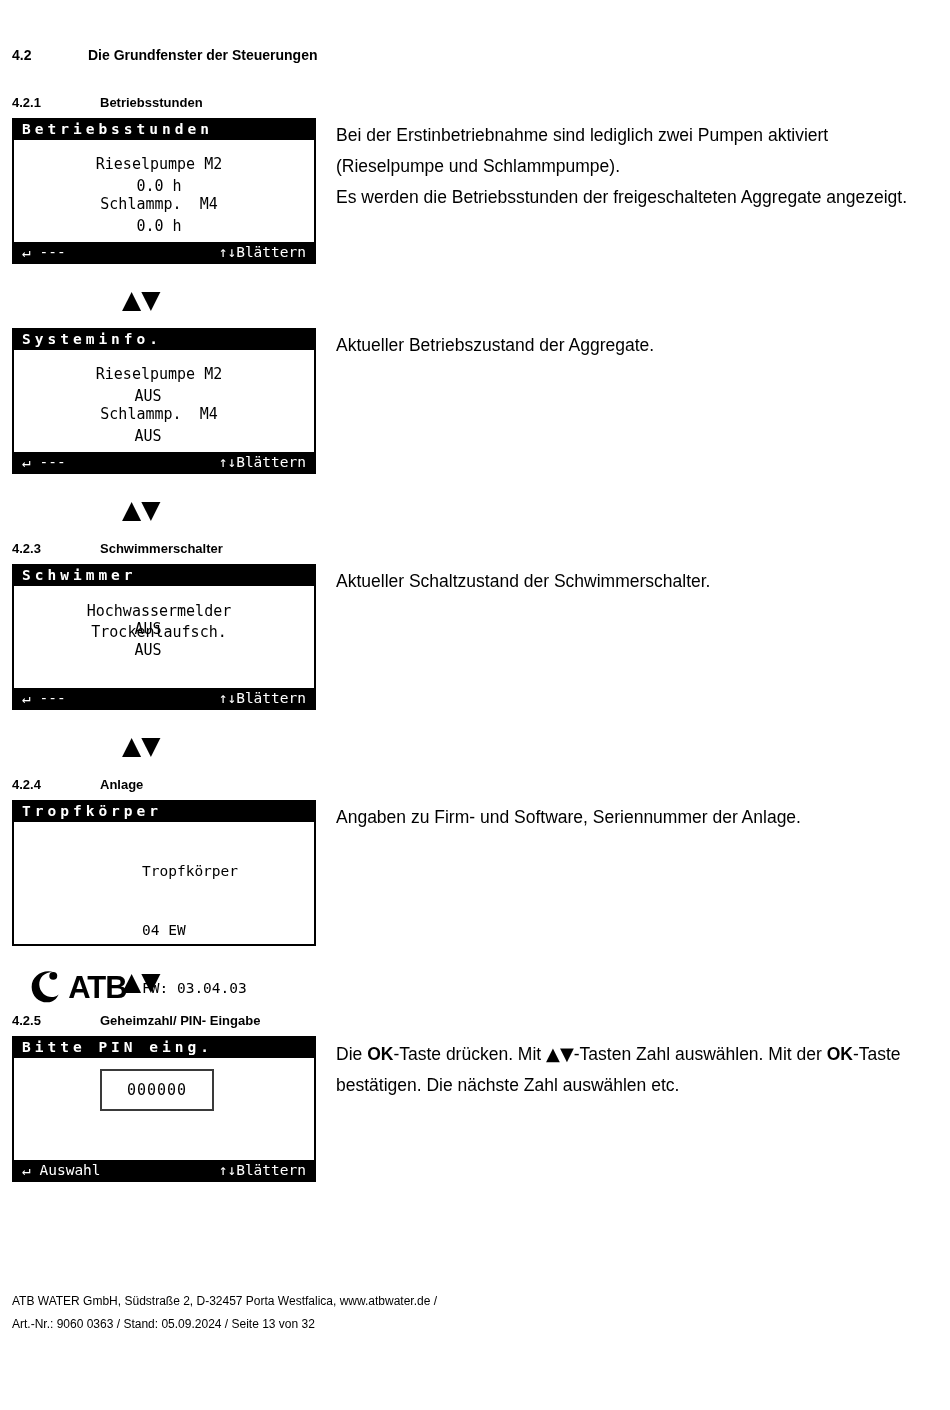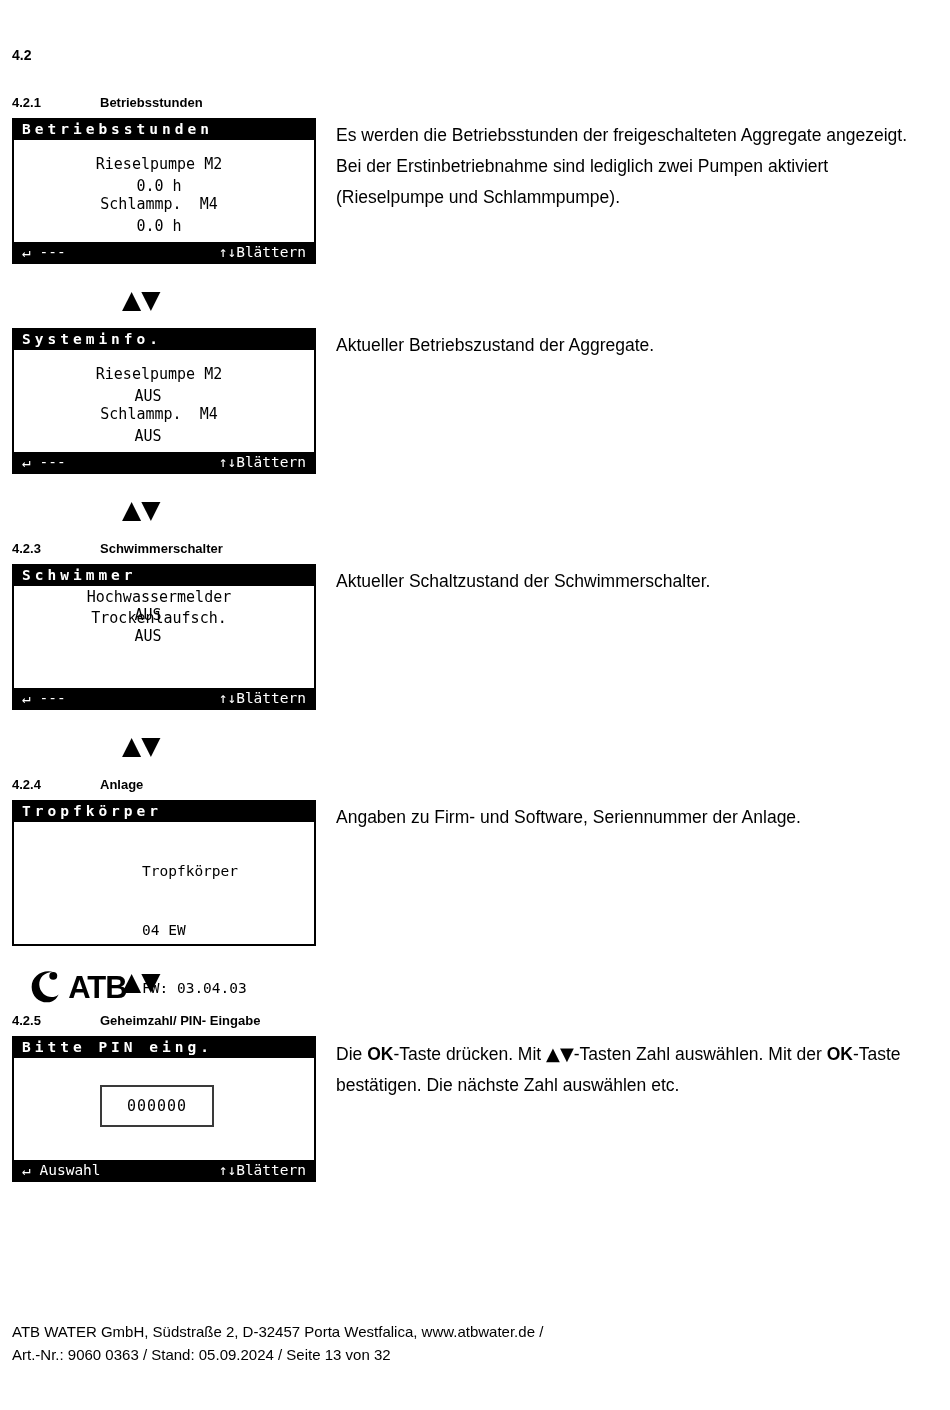--- a/index.html
+++ b/index.html
@@ -35,56 +35,57 @@
     background: #000; color: #fff; font-size: 14.5px;
     height: 20px; line-height: 19px; padding: 0 8px; flex: none;
     display: flex; justify-content: space-between; align-items: center;
     white-space: pre;
   }
   .lcd-body { flex: 1; font-size: 15px; }
   .lcd-row { display: flex; justify-content: space-between; padding: 0 22px 0 12px; flex-direction: column; }
   .pre { white-space: pre; }
   .body-spaced { padding-top: 15px; }
   .body-spaced .lcd-row { height: 40px; align-items: center; }
-  .body-tight { padding-top: 2px; }
+  .body-tight { padding-top: 16px; }
   .body-tight .lcd-row { height: 21px; align-items: center; }
   .val-pad { padding-right: 22px; }
 
   .version-body { display: flex; }
   .atb-logo { width: 128px; flex: none; display: flex; align-items: center; justify-content: center; gap: 9px; }
   .atb-text { font-family: "Liberation Sans", sans-serif; font-weight: 700; font-size: 31px; letter-spacing: -1px; }
   .version-lines { font-size: 14.5px; line-height: 19.5px; padding-top: 1px; white-space: pre; }
 
   .pin-box {
     width: 110px; height: 38px; border: 2px solid #3a3a3a;
-    margin: 27px 0 0 86px;
+    margin: 11px 0 0 86px;
     display: flex; align-items: center; justify-content: center;
     font-size: 15px; letter-spacing: 1px;
   }
 
   .desc { flex: 1; padding: 2px 0 0 20px; font-size: 17.5px; line-height: 31px; }
   .desc p { margin: 0; }
   .desc .bold, .desc b { font-weight: 700; }
   .tri { font-family: "DejaVu Sans", sans-serif; font-size: 18px; }
 
   .nav-arrows {
     font-family: "DejaVu Sans", sans-serif;
     font-size: 25px; font-weight: 700;
     margin: 20px 0 12px 110px; height: 32px; line-height: 32px;
   }
 
-  .footer { position: absolute; left: 12px; top: 1320px; font-size: 15px; line-height: 23px; }
+  .footer { position: absolute; left: 12px; top: 1290px; font-size: 12px; line-height: 23px; }
 </style>
 </head>
 <body>
 
 <div class="page">
 
   <div class="h1">
     <span class="hnum">4.2</span>
+    <span>Die Grundfenster der Steuerungen</span>
   </div>
 
   <div class="h2">
     <span class="hnum">4.2.1</span>
     <span>Betriebsstunden</span>
   </div>
   <div class="section-row">
     <div class="lcd">
       <div class="lcd-header">Betriebsstunden</div>
       <div class="lcd-body body-spaced">
@@ -96,22 +97,22 @@
           <span class="pre">Schlammp.  M4</span>
           <span class="pre">0.0 h</span>
         </div>
       </div>
       <div class="lcd-footer">
         <span>↵ ---</span>
         <span>↑↓Blättern</span>
       </div>
     </div>
     <div class="desc">
+      <p>Bei der Erstinbetriebnahme sind lediglich zwei Pumpen aktiviert (Rieselpumpe und Schlammpumpe).</p>
       <p>Es werden die Betriebsstunden der freigeschalteten Aggregate angezeigt.</p>
-      <p>Bei der Erstinbetriebnahme sind lediglich zwei Pumpen aktiviert (Rieselpumpe und Schlammpumpe).</p>
     </div>
   </div>
 
   <div class="nav-arrows">▲▼</div>
 
   <div class="section-row">
     <div class="lcd">
       <div class="lcd-header">Systeminfo.</div>
       <div class="lcd-body body-spaced">
         <div class="lcd-row">

